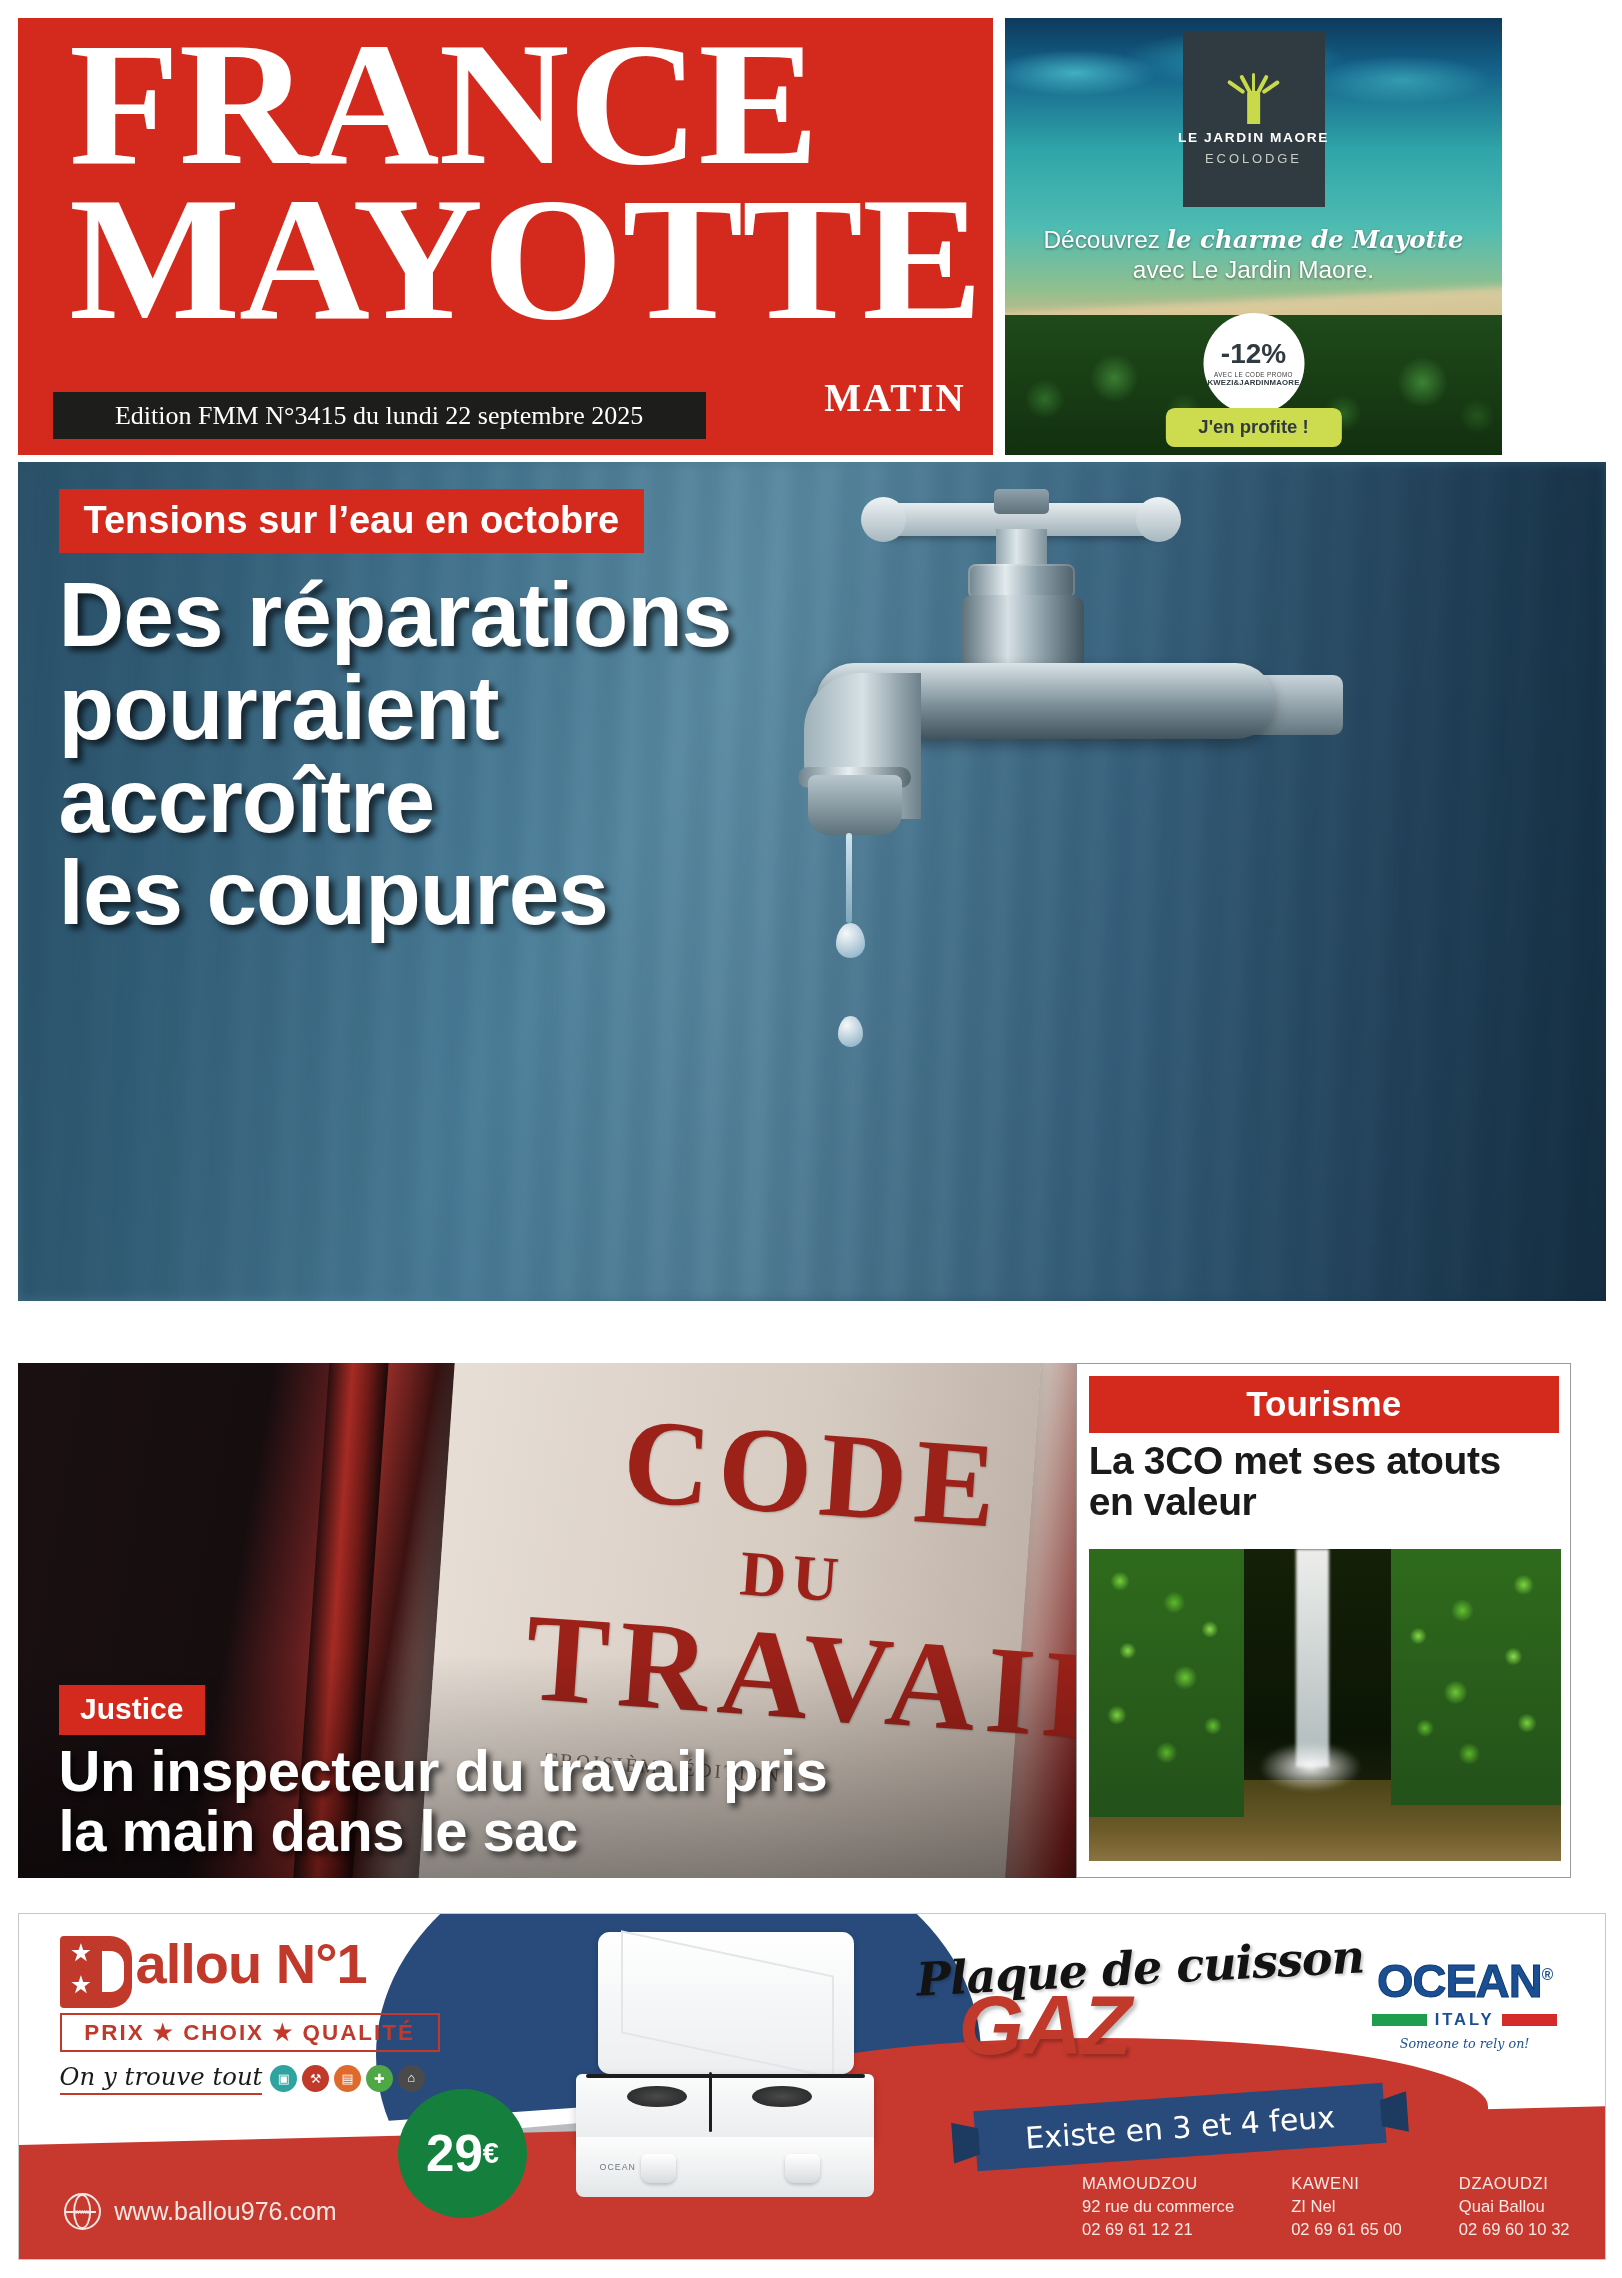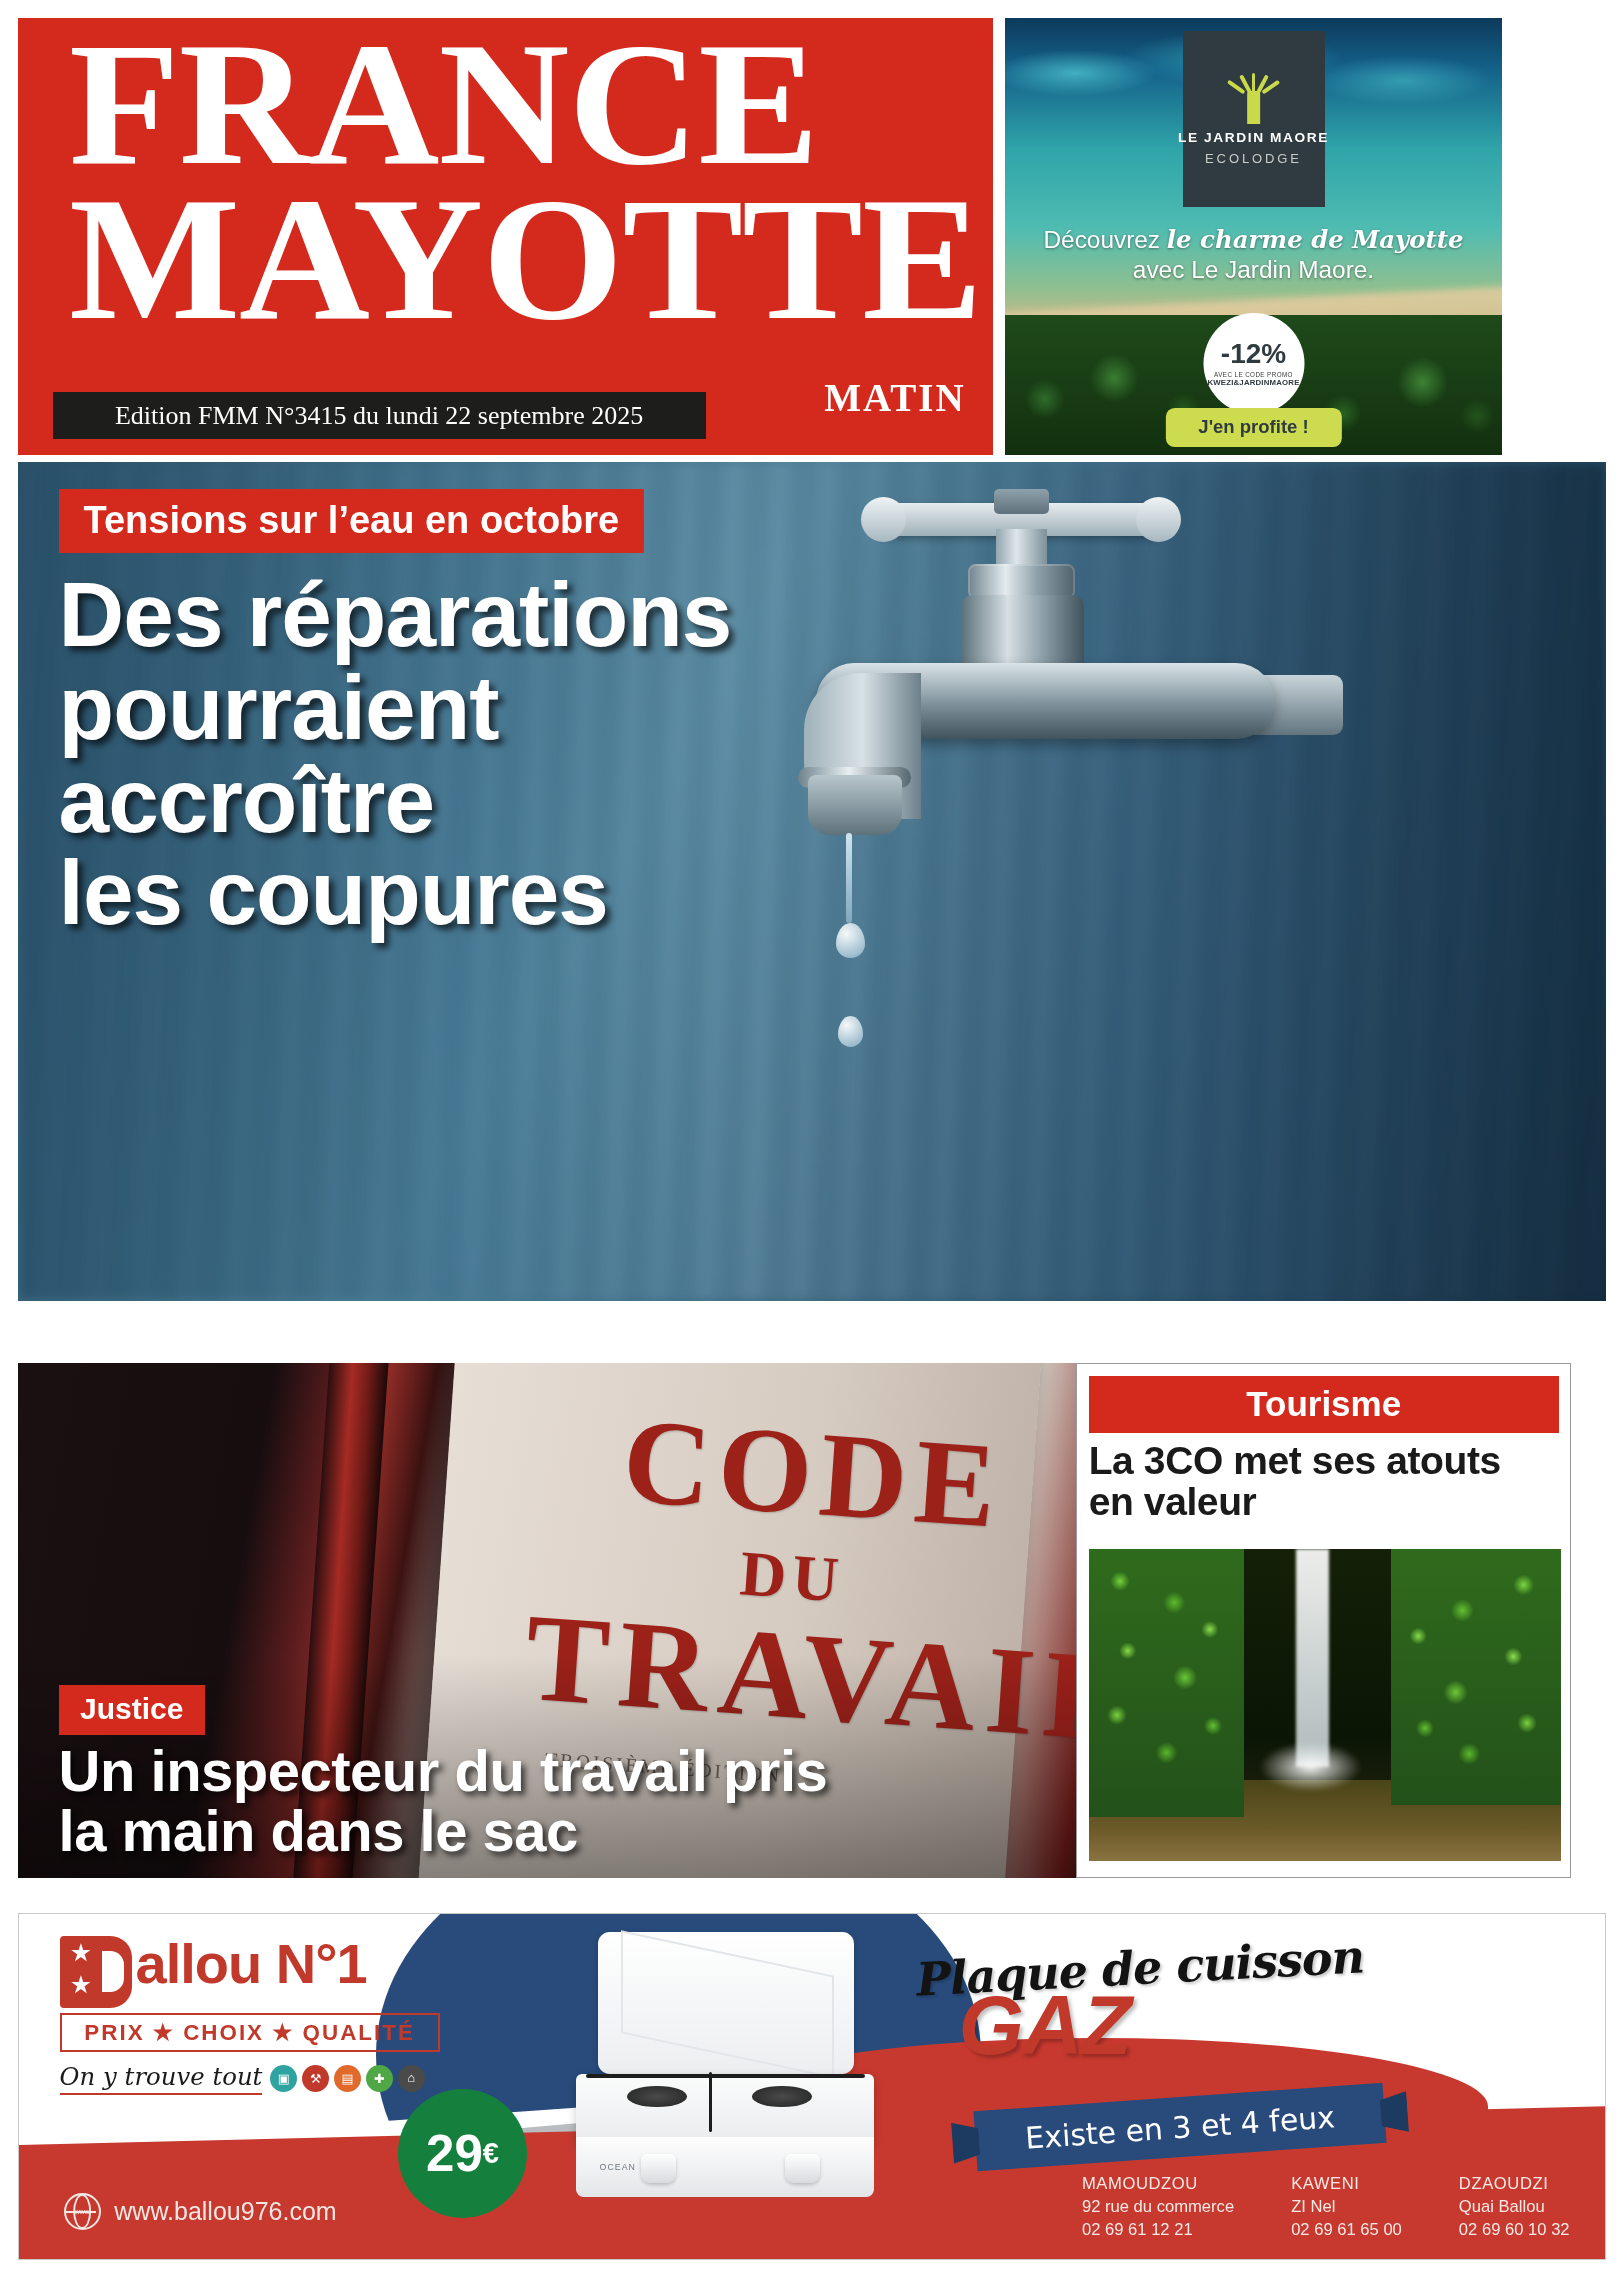--- a/index.html
+++ b/index.html
@@ -434,20 +434,29 @@
       <div class="bl-knob bl-k2"></div>
       <div class="bl-oceanmark">OCEAN</div>
     </div>
 
     <div class="bl-plaque">
       <div class="pl1">Plaque de cuisson</div>
       <div class="pl2">GAZ</div>
     </div>
     <div class="bl-ribbon">Existe en 3 et 4 feux</div>
 
+    <div class="bl-ocean">
+      <div class="on"><span>OCEAN</span><sup>®</sup></div>
+      <div class="flagrow">
+        <span class="fg green"></span>
+        <span class="italy">ITALY</span>
+        <span class="fg red"></span>
+      </div>
+      <div class="slog">Someone to rely on!</div>
+    </div>
 
     <div class="bl-web">
       <span class="bl-globe">www</span>
       <span>www.ballou976.com</span>
     </div>
 
     <div class="bl-stores">
       <div class="bl-store">
         <div class="nm">MAMOUDZOU</div>
         <div>92 rue du commerce</div>

